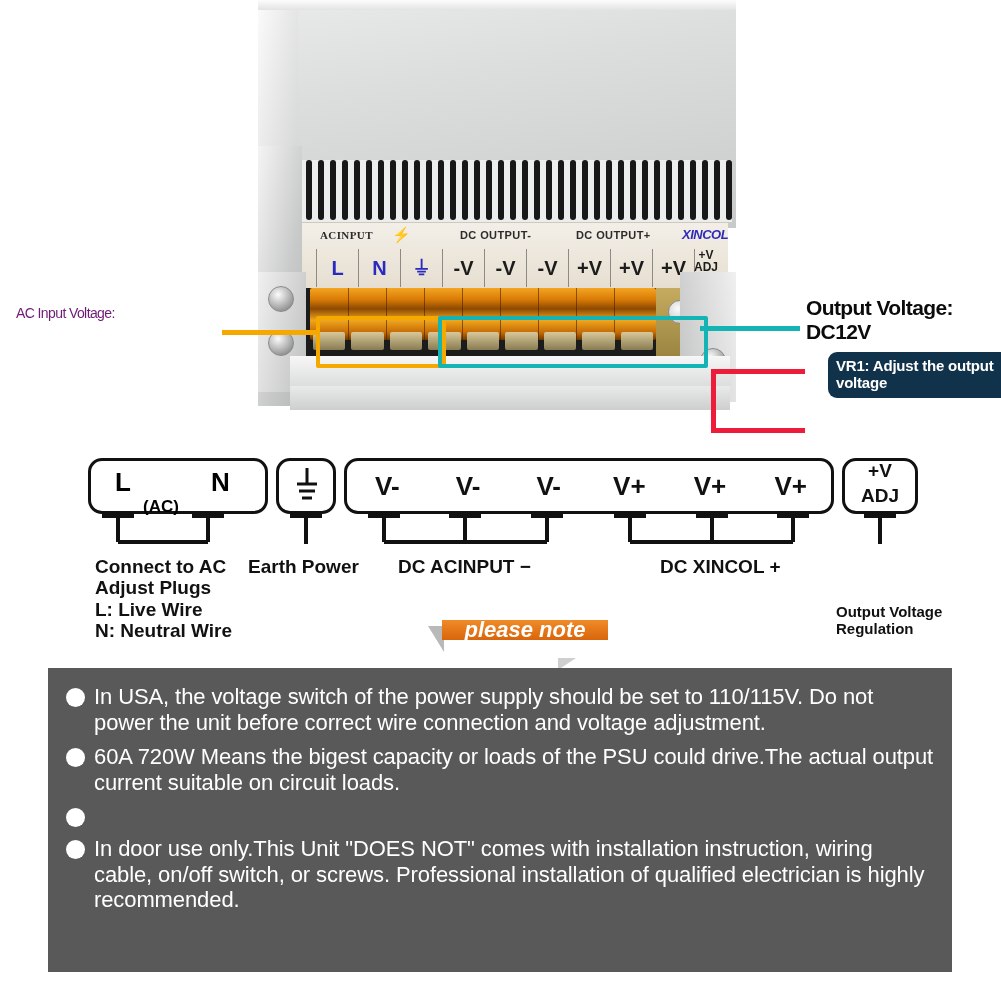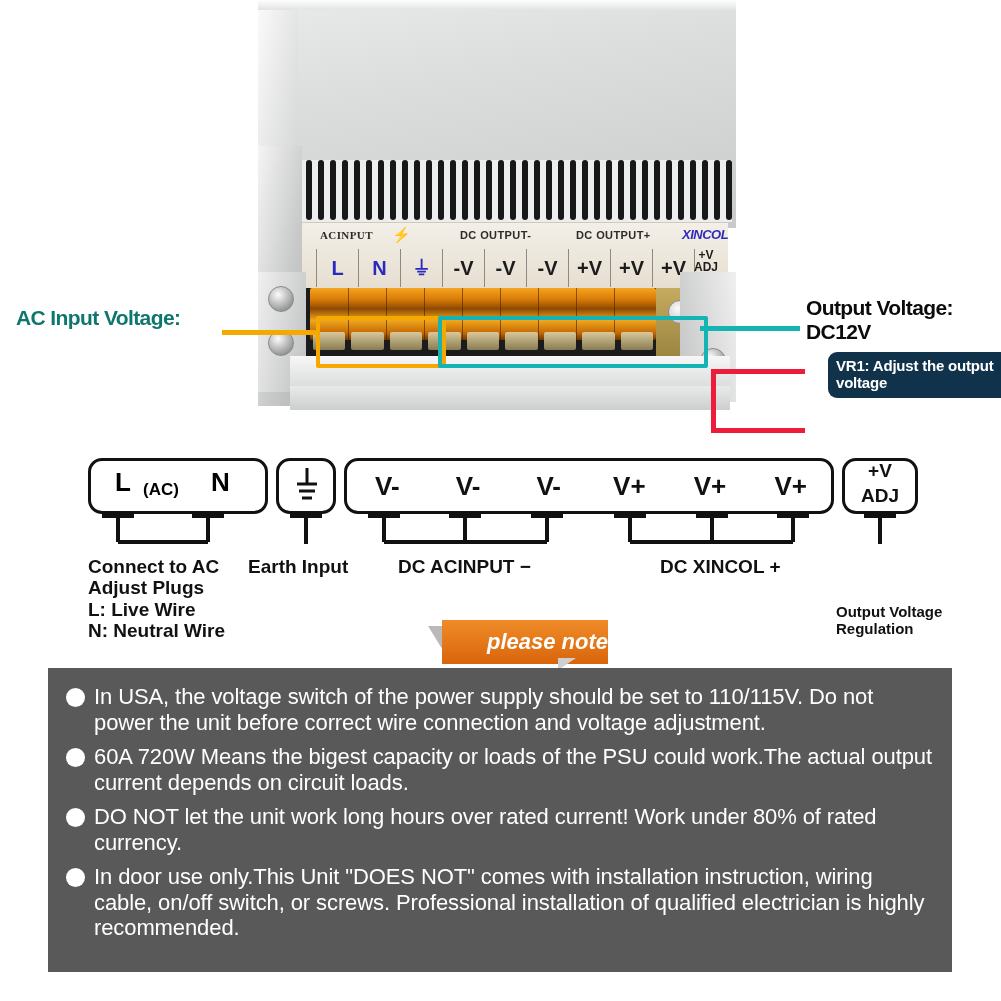--- a/index.html
+++ b/index.html
@@ -123,21 +123,21 @@
   .l-ac{left:222px;top:330px;width:96px;height:5px;background:#f5a800;}
   .l-dc{left:700px;top:326px;width:100px;height:5px;background:#15b4b4;}
   .l-vr-v{left:711px;top:369px;width:5px;height:60px;background:#ed1c3a;}
   .l-vr-h2{left:711px;top:369px;width:94px;height:5px;background:#ed1c3a;}
   .l-dp-v{left:711px;top:408px;width:5px;height:25px;background:#ed1c3a;}
   .l-dp-h2{left:711px;top:428px;width:94px;height:5px;background:#ed1c3a;}
 
   
   .cal-ac{
     position:absolute;left:16px;top:306px;width:210px;
-    font-size:21px;font-weight:bold;color:#0f766e;line-height:1.12;
+    font-size:14px;font-weight:normal;color:#701a75;line-height:1.12;
     letter-spacing:-0.6px;
   }
   .cal-out{
     position:absolute;left:806px;top:296px;width:196px;
     font-size:21px;font-weight:bold;color:#0b0b0b;line-height:1.12;
     letter-spacing:-0.6px;
   }
   .tagbox{
     position:absolute;background:#11324b;color:#ffffff;border-radius:9px;
     font-size:15px;font-weight:bold;line-height:1.12;padding:6px 8px;
@@ -149,43 +149,43 @@
   
   .diagram{position:absolute;left:0;top:452px;width:1001px;height:160px;}
   .tbox{
     position:absolute;border:3px solid #111;border-radius:14px;background:#fff;
     display:flex;align-items:center;box-sizing:border-box;
   }
   .tbox span{flex:1;text-align:center;font-size:26px;font-weight:bold;color:#111;}
   .box-ln{left:88px;top:6px;width:180px;height:56px;}
   .box-ln .lbl-l{position:absolute;left:24px;top:6px;font-size:26px;font-weight:bold;}
   .box-ln .lbl-n{position:absolute;left:120px;top:6px;font-size:26px;font-weight:bold;}
-  .box-ln .lbl-ac{position:absolute;left:52px;top:19px;font-size:17px;font-weight:bold;}
+  .box-ln .lbl-ac{position:absolute;left:52px;top:36px;font-size:17px;font-weight:bold;}
   .box-gnd{left:276px;top:6px;width:60px;height:56px;}
   .box-v{left:344px;top:6px;width:490px;height:56px;}
   .box-adj{left:842px;top:6px;width:76px;height:56px;flex-direction:column;
            justify-content:center;}
   .box-adj span{font-size:19px;line-height:1.02;}
 
   .gndsym{position:absolute;left:296px;top:14px;width:22px;height:40px;}
 
   .dlabel{
     position:absolute;font-size:19px;font-weight:bold;color:#111;line-height:1.12;
   }
-  .lab-ac{left:88px;top:104px;width:150px;}
+  .lab-ac{left:95px;top:104px;width:150px;}
   .lab-earth{left:248px;top:104px;}
   .lab-dcm{left:398px;top:104px;}
   .lab-dcp{left:660px;top:104px;}
   .lab-adj{left:836px;top:104px;width:160px;font-size:15px;margin-top:48px;}
 
   
   .note-banner{position:absolute;left:428px;top:620px;width:190px;height:42px;}
-  .nb-main{position:absolute;left:14px;top:0;width:166px;height:44px;
+  .nb-main{position:absolute;left:14px;top:0;width:166px;height:20px;
            background:linear-gradient(#f08b28,#d9650b);
-           display:flex;align-items:center;justify-content:flex-end;}
+           display:flex;align-items:center;justify-content:center;}
   .nb-main span{color:#fff;font-size:22px;font-weight:bold;font-style:italic;}
   .nb-l{position:absolute;left:0;top:6px;width:0;height:0;
         border-top:0 solid transparent;border-bottom:26px solid transparent;
         border-right:16px solid #b9b9b9;}
   .nb-tail{position:absolute;left:130px;top:38px;width:0;height:0;
         border-left:18px solid #cfcfcf;border-bottom:12px solid transparent;}
 
   
   .notes{
     position:absolute;left:48px;top:668px;width:904px;height:304px;
@@ -377,21 +377,21 @@
 
       <path d="M880,62 L880,92 M864,64 L896,64" stroke="#111" stroke-width="4" fill="none"></path>
     </svg>
 
     <div class="dlabel lab-ac">
       <div>Connect to AC</div>
       <div>Adjust Plugs</div>
       <div>L: Live Wire</div>
       <div>N: Neutral Wire</div>
     </div>
-    <div class="dlabel lab-earth">Earth Input</div>
+    <div class="dlabel lab-earth">Earth Power</div>
     <div class="dlabel lab-dcm">DC ACINPUT −</div>
     <div class="dlabel lab-dcp">DC XINCOL +</div>
     <div class="dlabel lab-adj">
       <div>Output Voltage</div>
       <div>Regulation</div>
     </div>
   </div>
 
   <div class="note-banner">
     <div class="nb-l"></div>
@@ -401,25 +401,24 @@
     <div class="nb-tail"></div>
   </div>
 
   <div class="notes">
     <div class="note">
       <div class="dot"></div>
       <div class="txt">In USA,  the voltage switch of the power supply should be set to 110/115V. Do not power the unit before correct wire connection and voltage adjustment.</div>
     </div>
     <div class="note">
       <div class="dot"></div>
-      <div class="txt">60A 720W Means the bigest capacity or loads of the PSU could work.The actual output current depends on circuit loads.</div>
+      <div class="txt">60A 720W Means the bigest capacity or loads of the PSU could drive.The actual output current suitable on circuit loads.</div>
     </div>
     <div class="note">
       <div class="dot"></div>
-      <div class="txt">DO NOT let the unit work long hours over rated current! Work under 80% of rated currency.</div>
     </div>
     <div class="note">
       <div class="dot"></div>
       <div class="txt">In door use only.This Unit "DOES NOT" comes with installation instruction, wiring cable, on/off switch, or screws. Professional installation of qualified electrician is highly recommended.</div>
     </div>
   </div>
 
 </div>
 
 </body></html>

